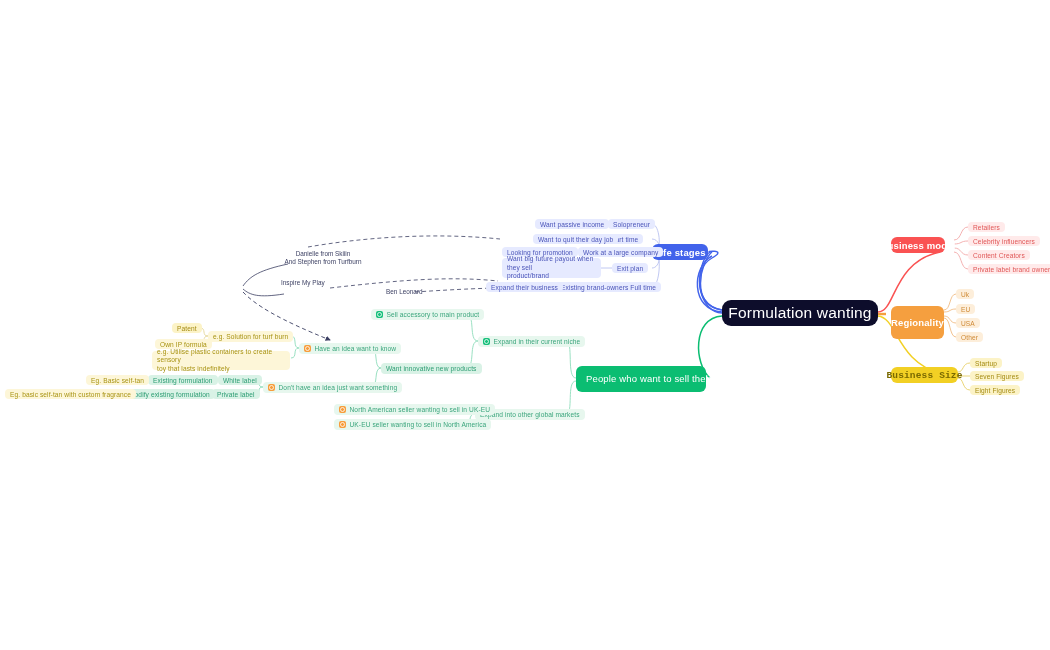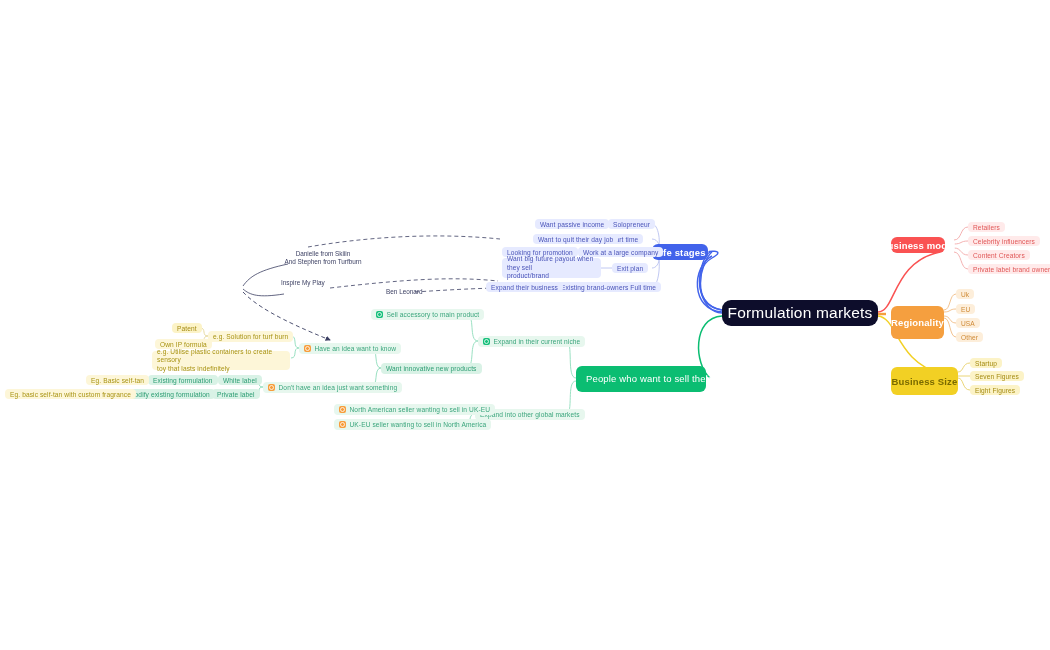--- a/index.html
+++ b/index.html
@@ -123,21 +123,21 @@
     <path d="M415,292 C460,289 490,288 500,288" fill="none" stroke="#3b3f62" stroke-width="0.8" stroke-dasharray="4,3"></path>
     <path d="M243,292 C255,305 280,320 330,340" fill="none" stroke="#3b3f62" stroke-width="0.9" stroke-dasharray="4,3" marker-end="url(#ah)"></path>
     <defs>
       <marker id="ah" markerWidth="6" markerHeight="6" refX="5" refY="3" orient="auto">
         <path d="M0,0 L6,3 L0,6 z" fill="#3b3f62"></path>
       </marker>
     </defs>
   </svg>
 
   <div class="node hub" style="left:722px;top:300px;width:156px;height:26px;">
-    <span class="txt">Formulation markets</span>
+    <span class="txt">Formulation wanting</span>
   </div>
 
   <div class="node cat cat-blue" style="left:652px;top:244px;width:56px;height:16px;">
     <span class="txt">Life stages</span>
   </div>
 
   <div class="node chip blue" style="left:608px;top:219px;height:10px;">
     <span class="txt">Solopreneur</span>
     </div>
   <div class="node chip blue" style="left:535px;top:219px;height:10px;">
@@ -200,21 +200,21 @@
   <div class="node chip orange" style="left:956px;top:304px;height:10px;">
     <span class="txt">EU</span>
     </div>
   <div class="node chip orange" style="left:956px;top:318px;height:10px;">
     <span class="txt">USA</span>
     </div>
   <div class="node chip orange" style="left:956px;top:332px;height:10px;">
     <span class="txt">Other</span>
     </div>
 
-  <div class="node cat cat-yellow" style="left:891px;top:367px;width:67px;height:28px;">
+  <div class="node cat cat-yellow" style="left:891px;top:367px;width:67px;height:16px;font-family:Liberation Mono, monospace;">
     <span class="txt">Business Size</span>
   </div>
   <div class="node chip yellow" style="left:970px;top:358px;height:10px;">
     <span class="txt">Startup</span>
     </div>
   <div class="node chip yellow" style="left:970px;top:371px;height:10px;">
     <span class="txt">Seven Figures</span>
     </div>
   <div class="node chip yellow" style="left:970px;top:385px;height:10px;">
     <span class="txt">Eight Figures</span>

